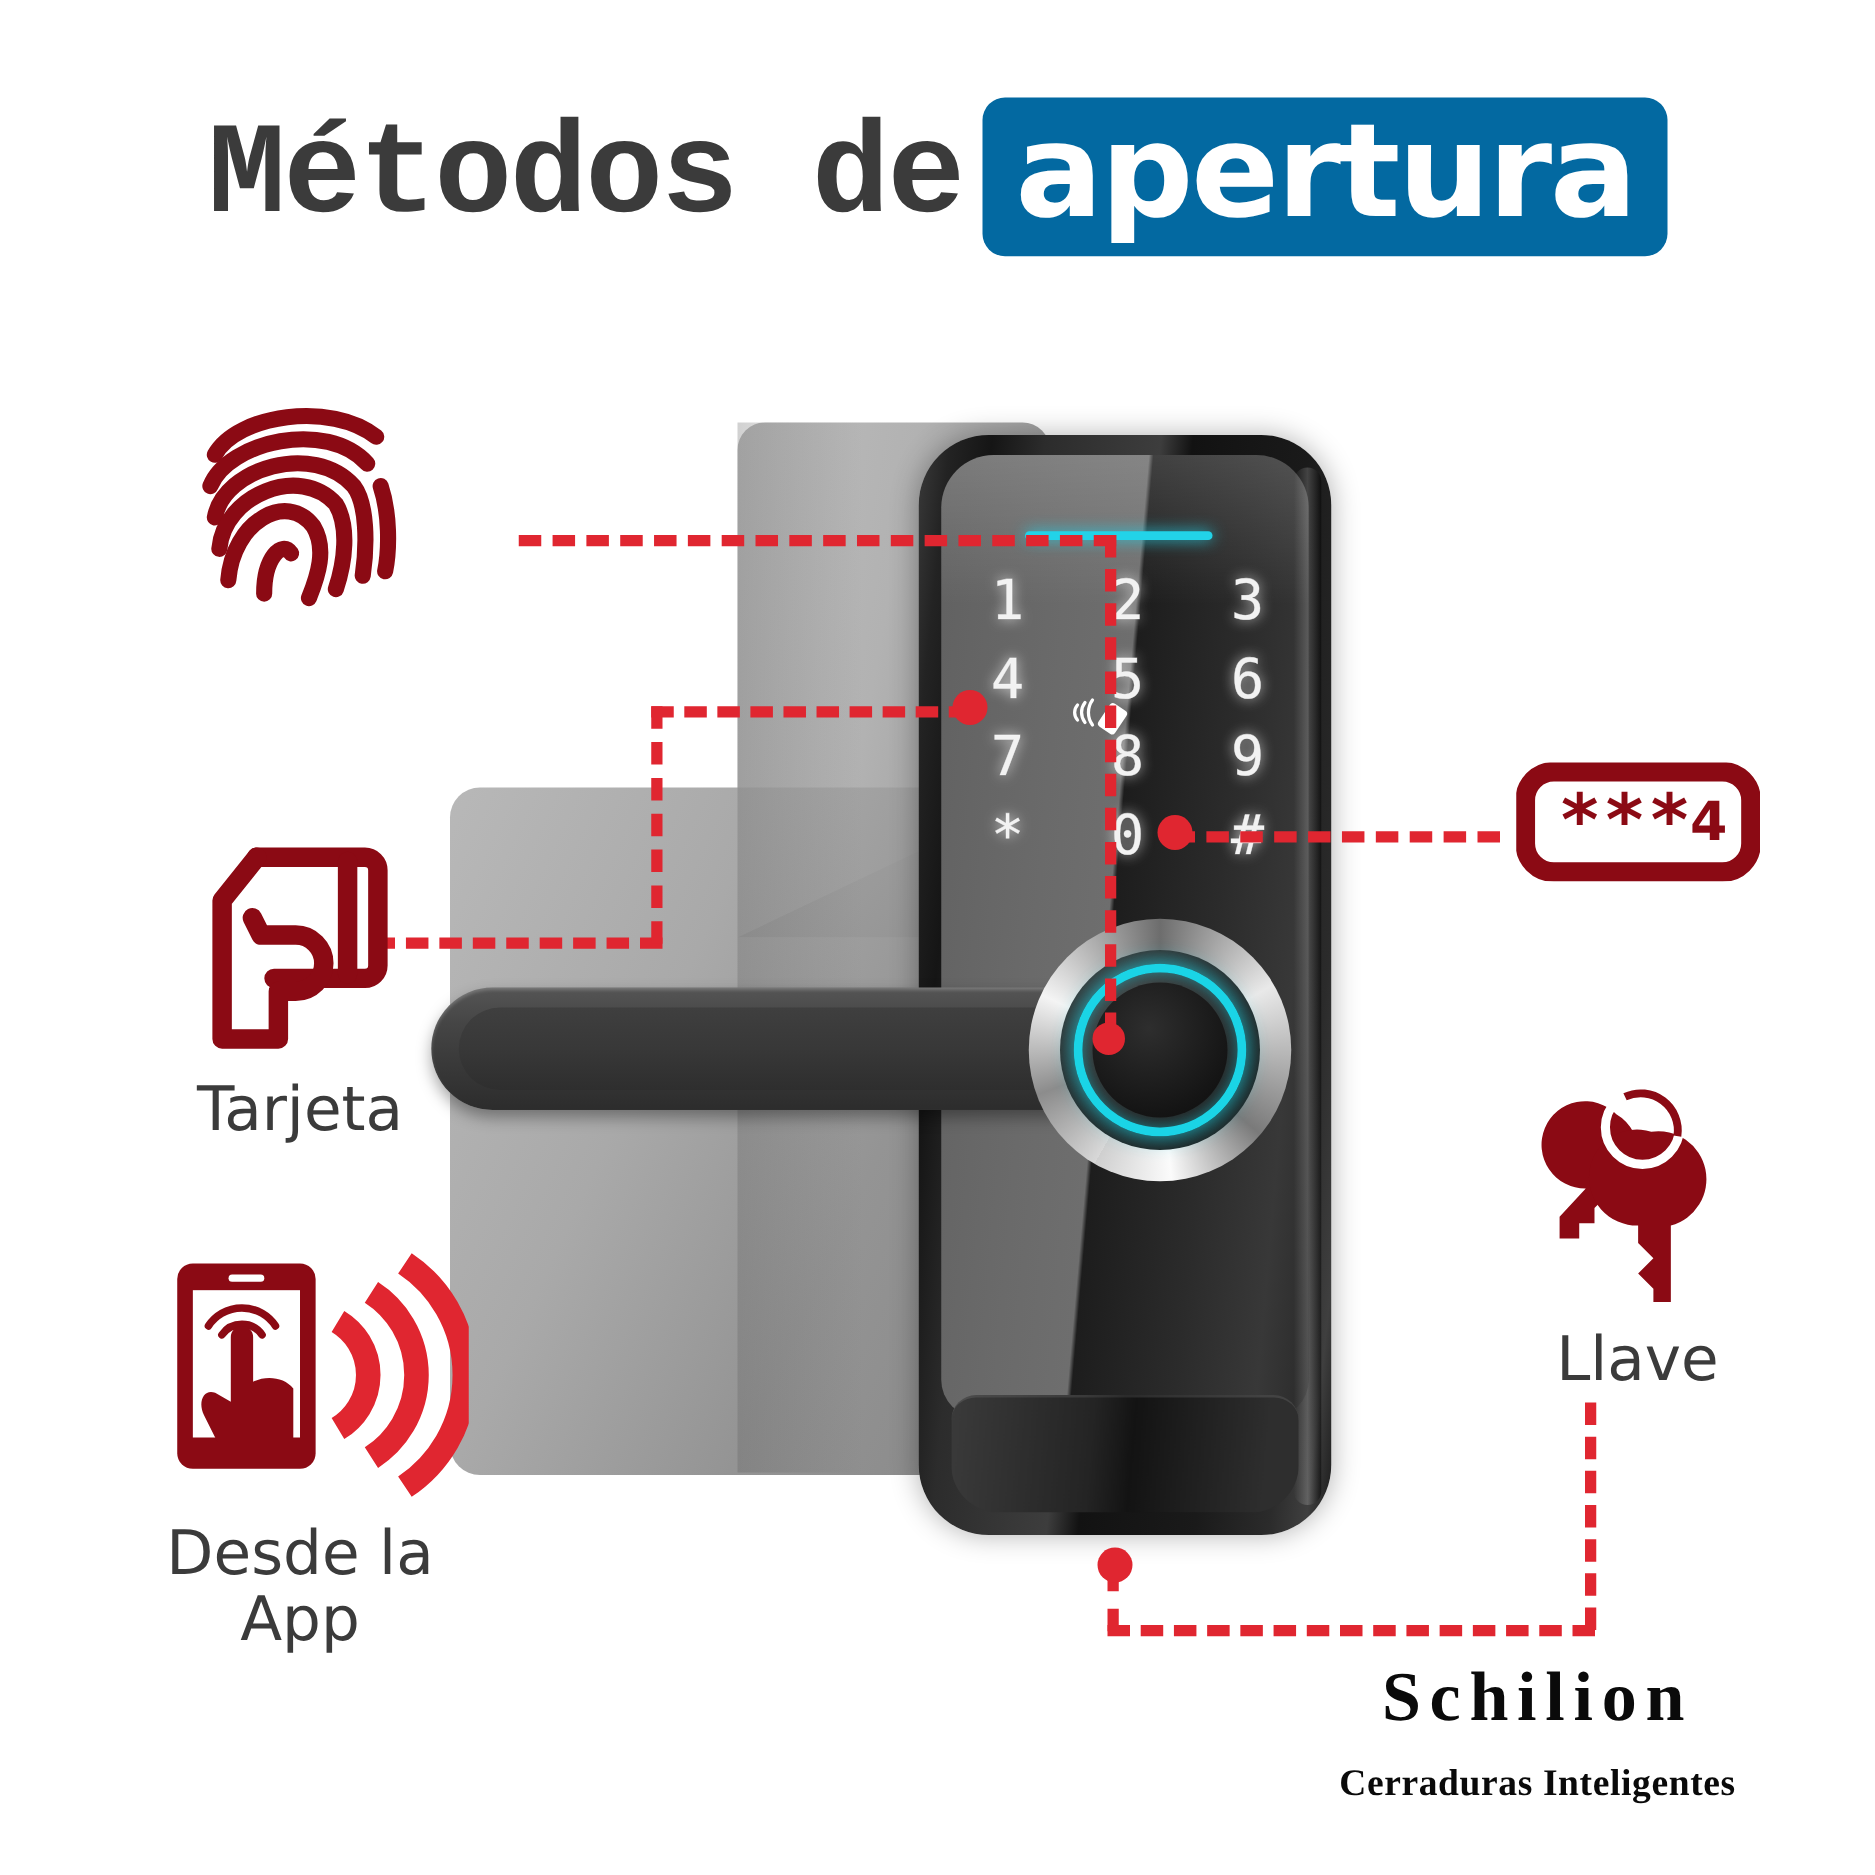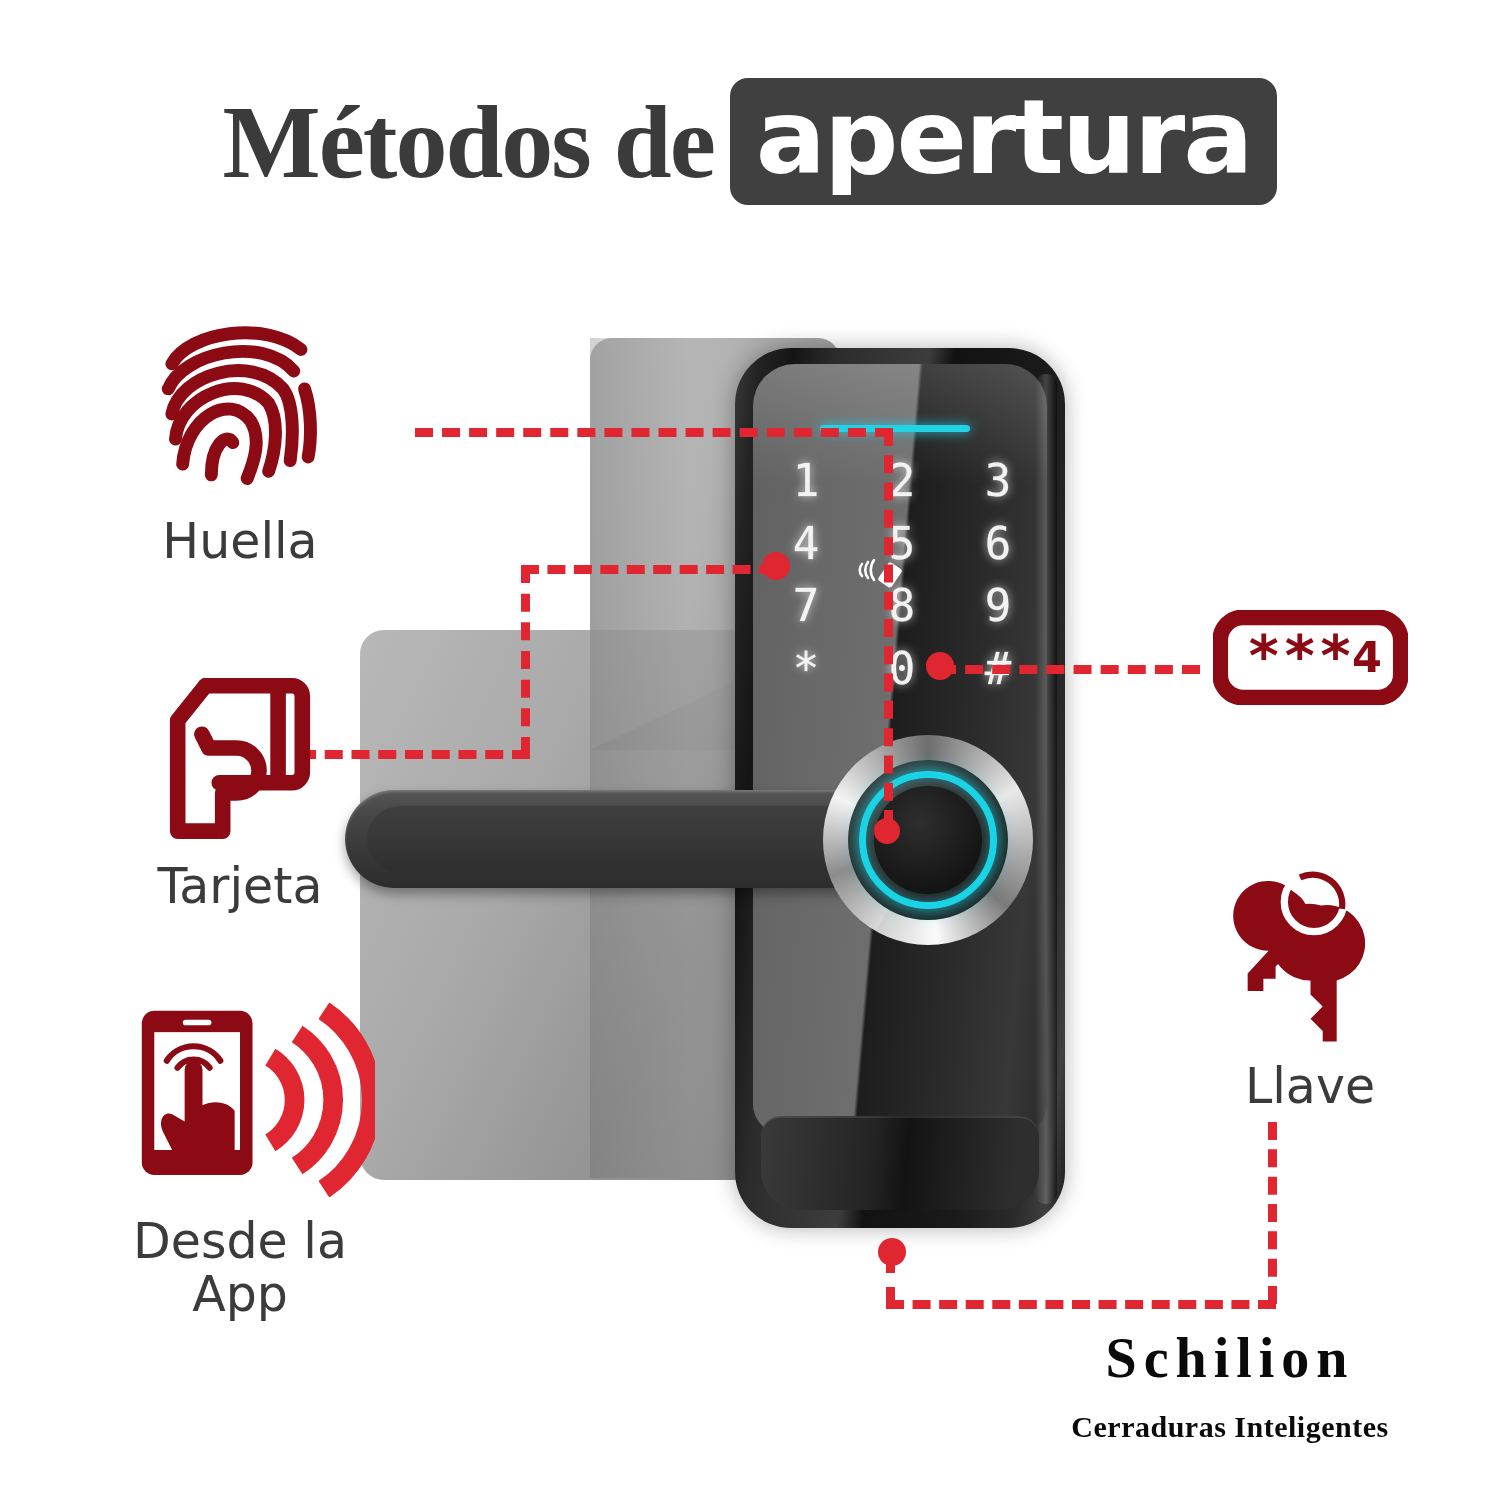--- a/index.html
+++ b/index.html
@@ -18,34 +18,34 @@
 
   
   #title-block {
     position: absolute;
     left: 0; top: 78px;
     width: 1500px;
     text-align: center;
     white-space: nowrap;
   }
   .title-plain {
-    font-family: Liberation Serif, serif;
+    font-family: Liberation Mono, monospace;
     font-size: 104px;
     font-weight: bold;
     color: #3b3b3b;
     letter-spacing: -2px;
     vertical-align: middle;
   }
   .title-hl {
     display: inline-block;
     font-family: "DejaVu Sans", sans-serif;
     font-size: 104px;
     font-weight: bold;
     color: #ffffff;
-    background: #404040;
+    background: #0369a1;
     border-radius: 18px;
     padding: 10px 26px 18px 26px;
     letter-spacing: -2px;
     margin-left: 16px;
     vertical-align: middle;
     line-height: 0.95;
   }
 
   
   .method {
@@ -362,21 +362,20 @@
           <path d="M12 30 C22 12, 64 6, 84 22"></path>
           <path d="M10 44 C18 24, 62 14, 80 34"></path>
           <path d="M12 58 C16 36, 56 24, 74 44 C80 52, 80 70, 78 84"></path>
           <path d="M14 72 C16 48, 50 34, 66 52 C72 62, 70 78, 66 90"></path>
           <path d="M18 86 C20 60, 44 46, 56 62 C62 72, 58 84, 54 94"></path>
           <path d="M34 92 C34 76, 42 68, 46 74"></path>
           <path d="M86 44 C90 56, 90 72, 88 82"></path>
         </g>
       </svg>
     </span>
-    <span class="method-label">Huella</span>
   </div>
 
   <div class="method" style="left:75px; top:1000px; width:330px;">
     <span class="method-icon">
       <svg width="270" height="200" viewBox="0 0 150 112">
 
         <rect x="20" y="6" width="62" height="92" rx="7" fill="#8b0a14"></rect>
         <rect x="27" y="18" width="48" height="66" fill="#ffffff"></rect>
         <rect x="43" y="11" width="16" height="3.2" rx="1.6" fill="#ffffff"></rect>
 

